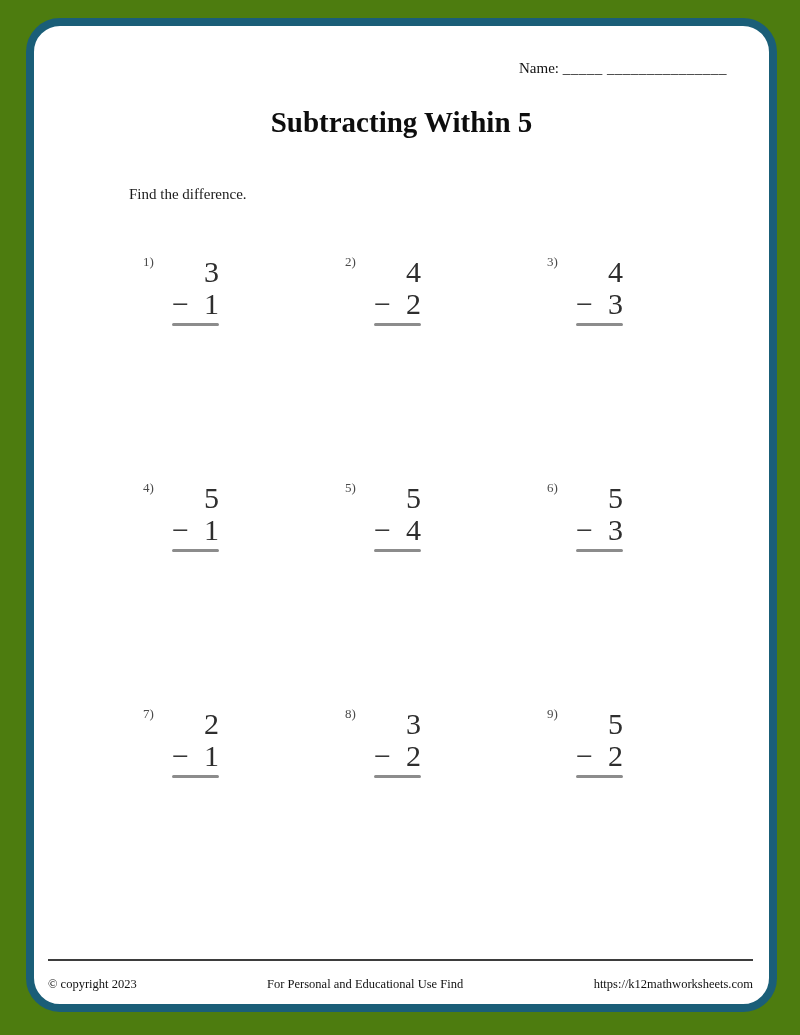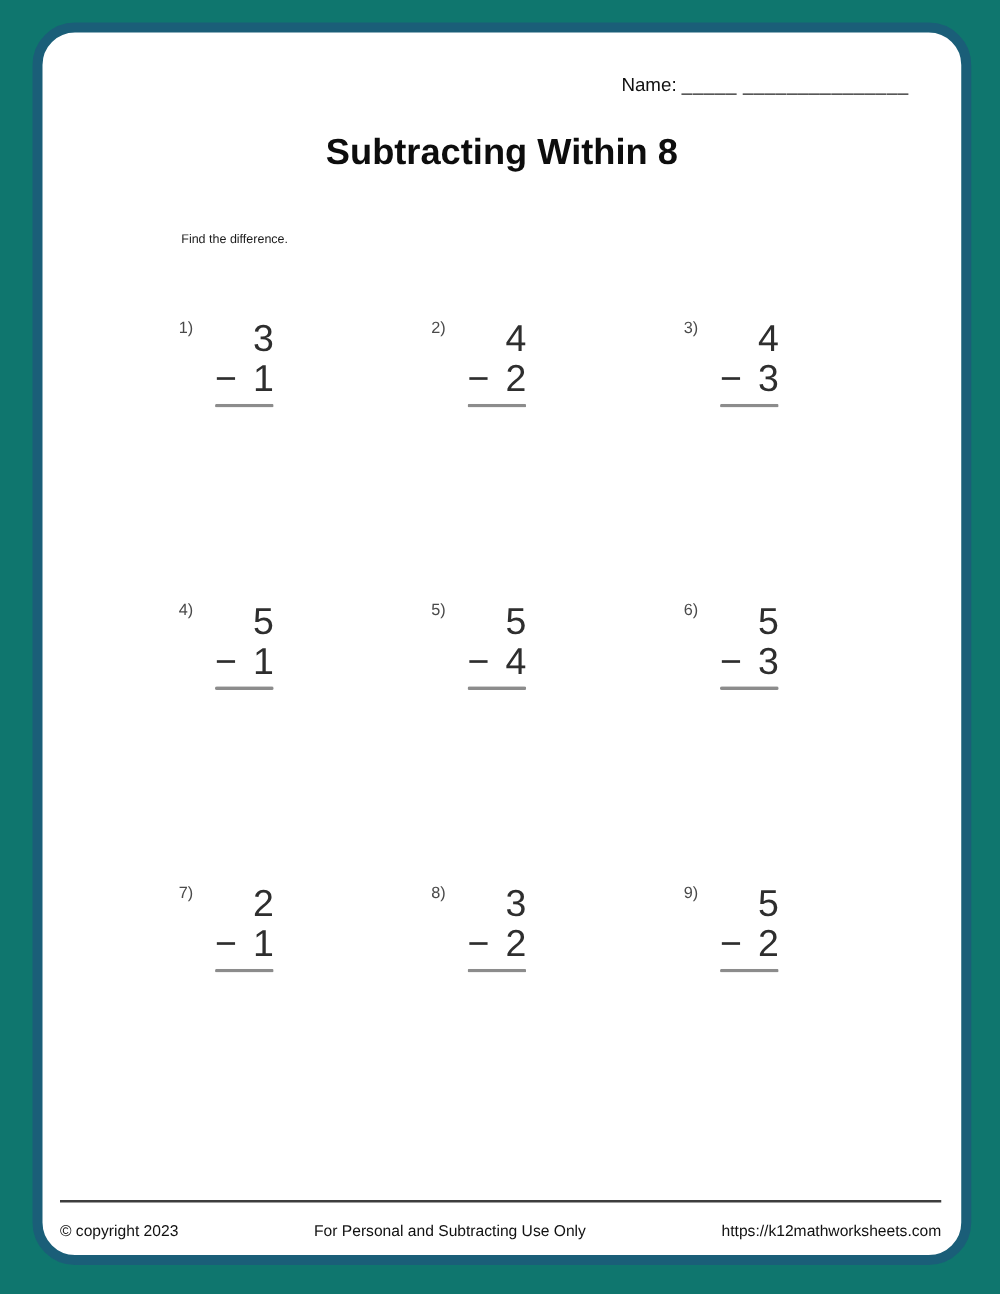--- a/index.html
+++ b/index.html
@@ -1,22 +1,22 @@
 <!DOCTYPE html>
 <html><head>
 <meta charset="utf-8">
 <style>
   * { box-sizing: border-box; }
   html, body { margin: 0; padding: 0; background: #ffffff; }
   .page {
     position: relative;
     width: 800px;
     height: 1035px;
-    background: #0f766e;
-    font-family: Liberation Sans, sans-serif;
+    background: #4d7c0f;
+    font-family: Liberation Serif, serif;
     color: #1a1a1a;
     overflow: hidden;
   }
   .frame {
     position: absolute;
     left: 26px;
     top: 18px;
     width: 751px;
     height: 994px;
     border: 8px solid #1A5E78;
@@ -42,22 +42,22 @@
     right: 0;
     margin: 0;
     text-align: center;
     font-size: 29px;
     font-weight: 700;
     color: #0d0d0d;
   }
   .instruction {
     position: absolute;
     top: 160px;
-    left: 111px;
-    font-size: 10px;
+    left: 95px;
+    font-size: 15px;
     color: #1a1a1a;
   }
   .problems {
     position: absolute;
     top: 228px;
     left: 109px;
     display: grid;
     grid-template-columns: repeat(3, 202px);
     grid-auto-rows: 226px;
   }
@@ -116,21 +116,21 @@
 <body>
 
 <div class="page">
   <div class="frame">
 
     <div class="name-block">
       <span>Name:</span>
       <span class="name-blank">_____ _______________</span>
     </div>
 
-    <h1 class="title">Subtracting Within 8</h1>
+    <h1 class="title">Subtracting Within 5</h1>
 
     <div class="instruction">Find the difference.</div>
 
     <div class="problems">
 
       <div class="problem">
         <span class="plabel">1)</span>
         <div class="pcol">
           <div class="minuend">3</div>
           <div class="subrow">
@@ -234,18 +234,18 @@
             <span>2</span>
           </div>
           <div class="answer-line"></div>
         </div>
       </div>
 
     </div>
 
     <div class="footer">
       <span>© copyright 2023</span>
-      <span>For Personal and Subtracting Use Only</span>
+      <span>For Personal and Educational Use Find</span>
       <a href="#">https://k12mathworksheets.com</a>
     </div>
 
   </div>
 </div>
 
 </body></html>

